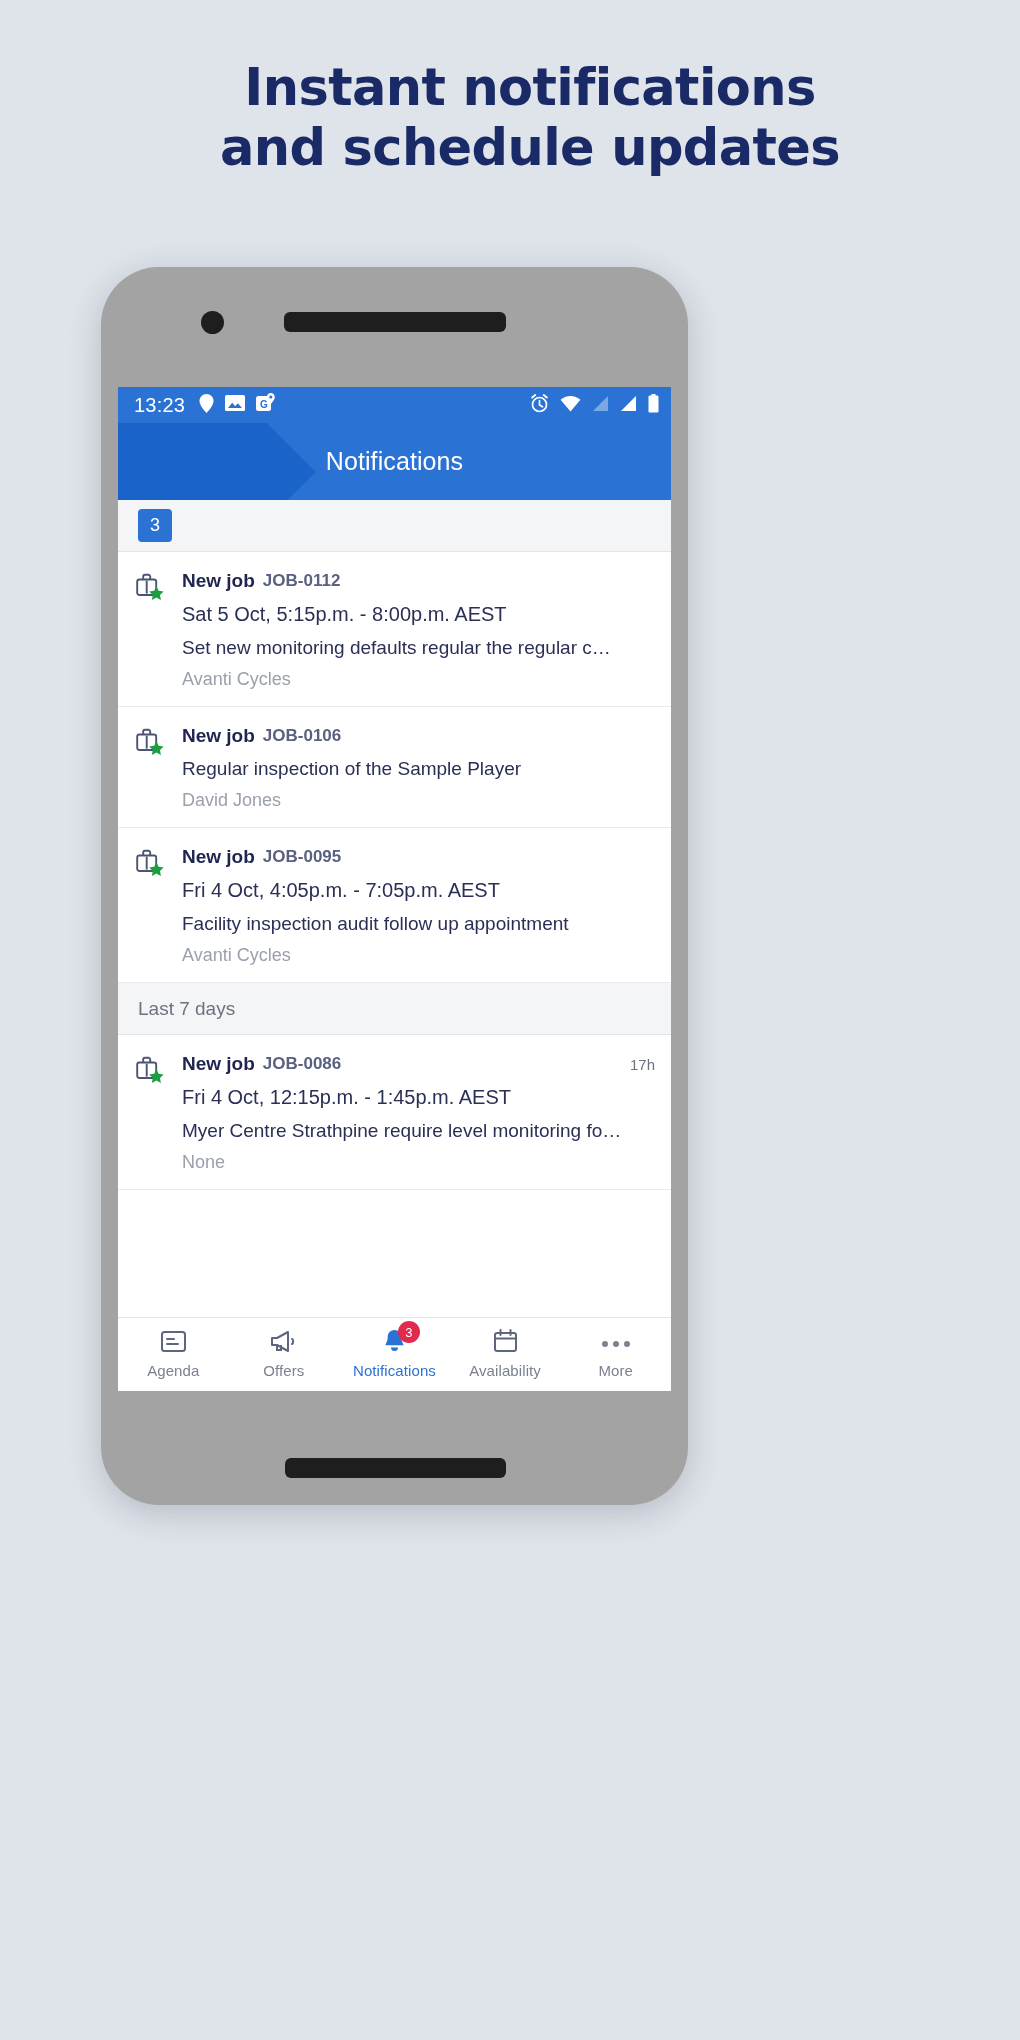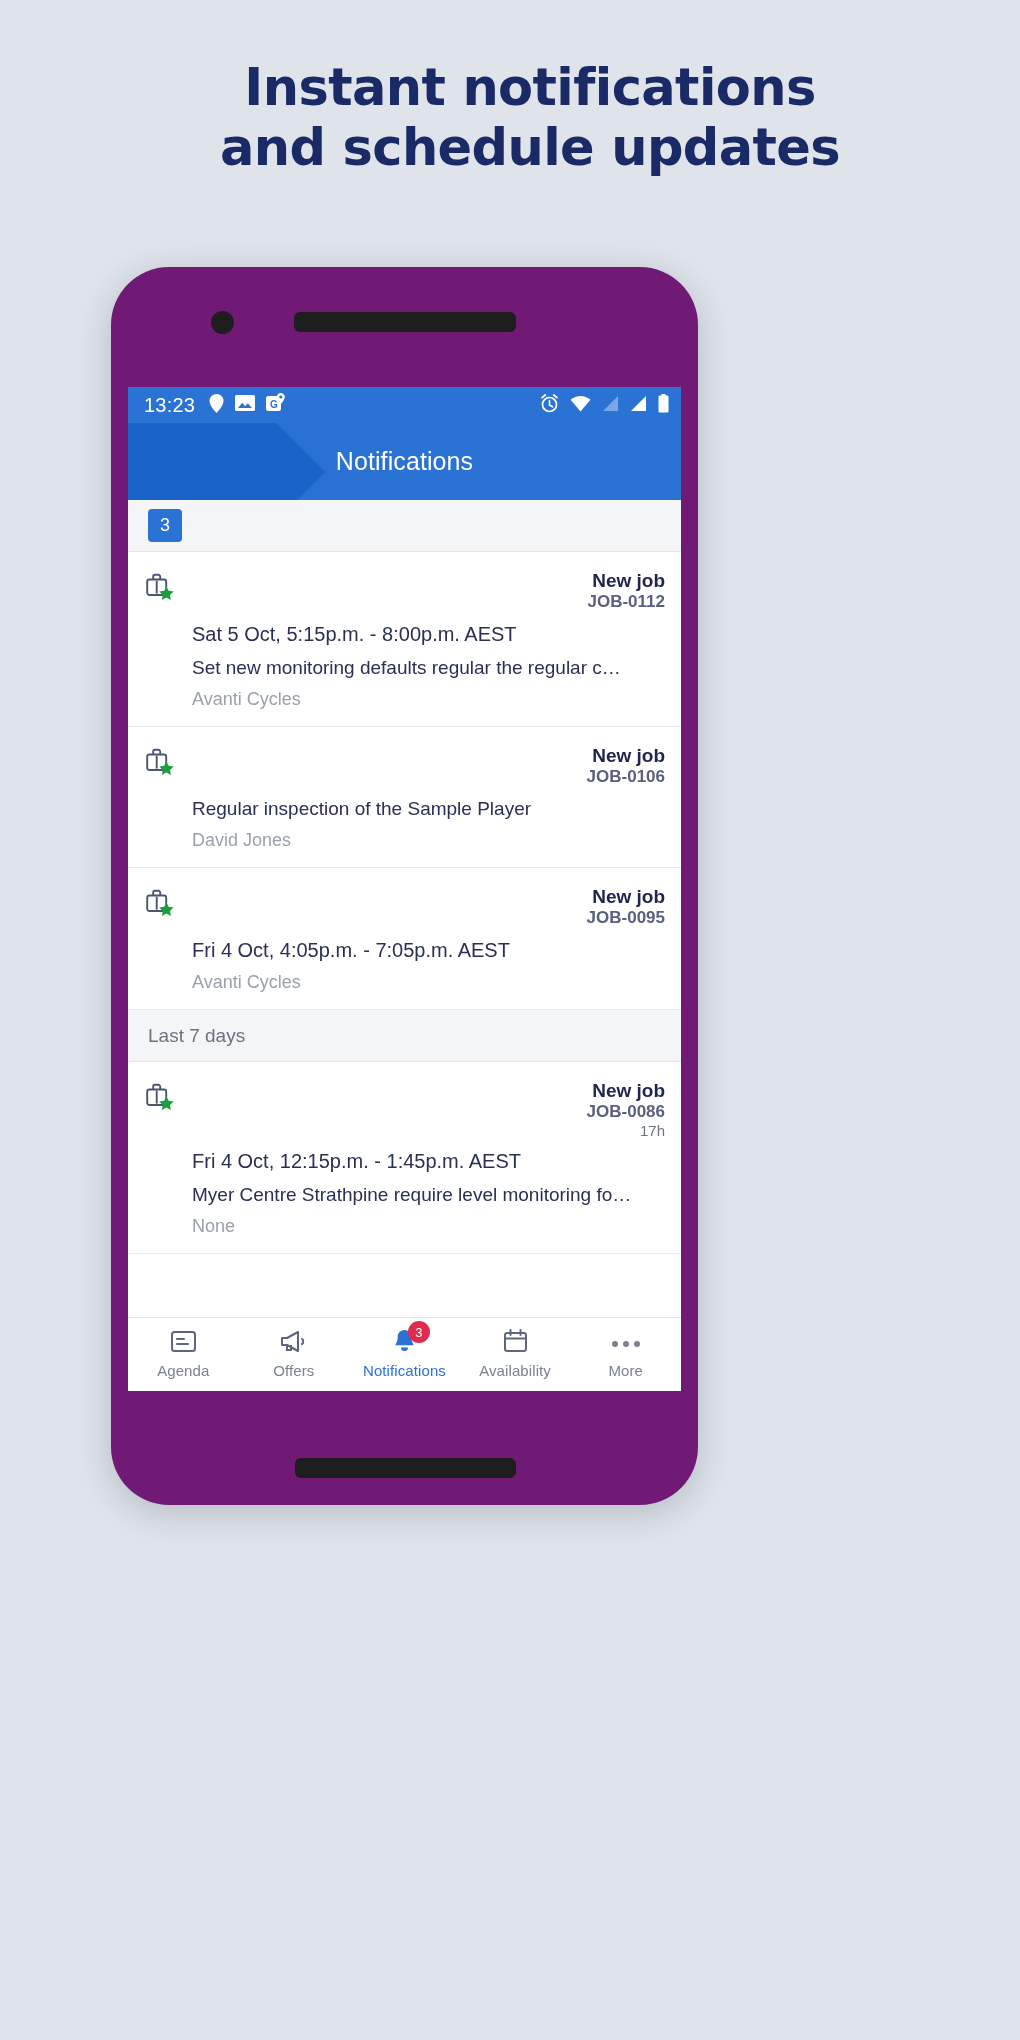--- a/index.html
+++ b/index.html
@@ -29,25 +29,25 @@
     font-size: 51px;
     line-height: 1.17;
     letter-spacing: -0.6px;
     margin-left: 20px;
   }
   .promo-headline .ln { display: block; }
 
   
   .phone {
     position: absolute;
-    left: 111px;
+    left: 101px;
     top: 267px;
     width: 587px;
     height: 1238px;
-    background: #701a75;
+    background: #a3a3a3;
     border-radius: 58px;
     box-shadow: 0 8px 34px rgba(40,50,70,0.22);
   }
 
   .phone-camera {
     position: absolute;
     left: 100px;
     top: 44px;
     width: 23px;
     height: 23px;
@@ -177,22 +177,22 @@
   }
   .notif-icon-wrap {
     width: 46px;
     flex: 0 0 46px;
     padding-top: 2px;
   }
   .notif-body { flex: 1 1 auto; min-width: 0; }
 
   .notif-title-row {
     display: flex;
-    align-items: flex-end;
-    flex-direction: column;
+    align-items: center;
+    gap: 8px;
   }
   .notif-title { font-size: 19px; color: #1f2550; font-weight: bold; white-space: nowrap; }
   .notif-ref   { font-size: 17px; color: #5a6080; font-weight: bold; white-space: nowrap; }
   .notif-title-spacer { flex: 1 1 auto; }
   .notif-age   { font-size: 15px; color: #6b7280; white-space: nowrap; }
 
   .notif-time {
     font-size: 20px;
     color: #2a2f55;
     margin-top: 11px;
@@ -377,20 +377,21 @@
                 <path d="M10.7 8.6v13" stroke="#4b5472" stroke-width="1.9"></path>
                 <path d="M20.4 14.2l2.2 4.6 5 .7-3.6 3.5.9 5-4.5-2.4-4.5 2.4.9-5-3.6-3.5 5-.7z" fill="#1a9e3f"></path>
               </svg></span></div>
           <div class="notif-body">
             <div class="notif-title-row">
               <span class="notif-title">New job</span>
               <span class="notif-ref">JOB-0095</span>
               <span class="notif-title-spacer"></span>
             </div>
             <div class="notif-time">Fri 4 Oct, 4:05p.m. - 7:05p.m. AEST</div>
+            <div class="notif-desc">Facility inspection audit follow up appointment</div>
             <div class="notif-sub">Avanti Cycles</div>
           </div>
         </div>
         <div class="section-header">
           <div class="section-header-label">Last 7 days</div>
         </div>
         <div class="notif-item">
           <div class="notif-icon-wrap"><span><svg width="31" height="30" viewBox="0 0 31 30">
                 <rect x="1.2" y="7.5" width="19" height="15.5" rx="2.2" fill="none" stroke="#4b5472" stroke-width="1.9"></rect>
                 <path d="M7.2 7.5V4.6a1.8 1.8 0 0 1 1.8-1.8h3.4a1.8 1.8 0 0 1 1.8 1.8v2.9" fill="none" stroke="#4b5472" stroke-width="1.9"></path>

